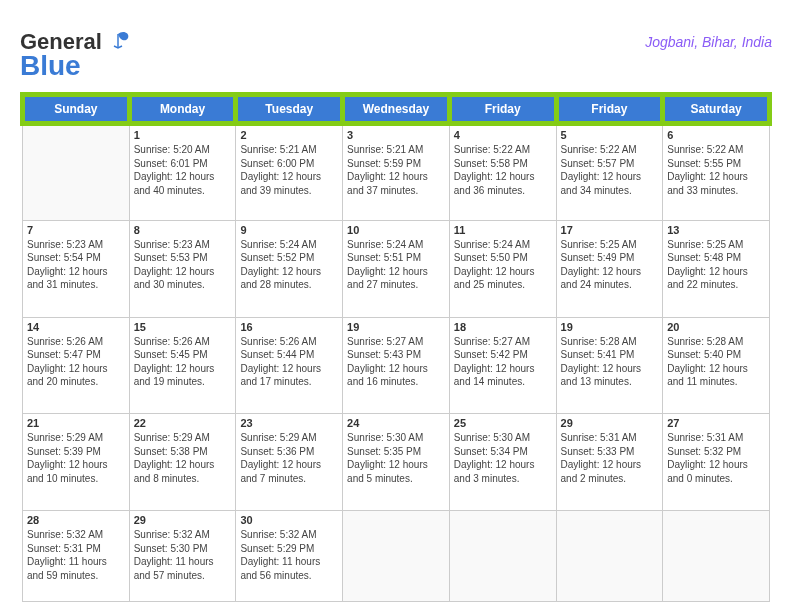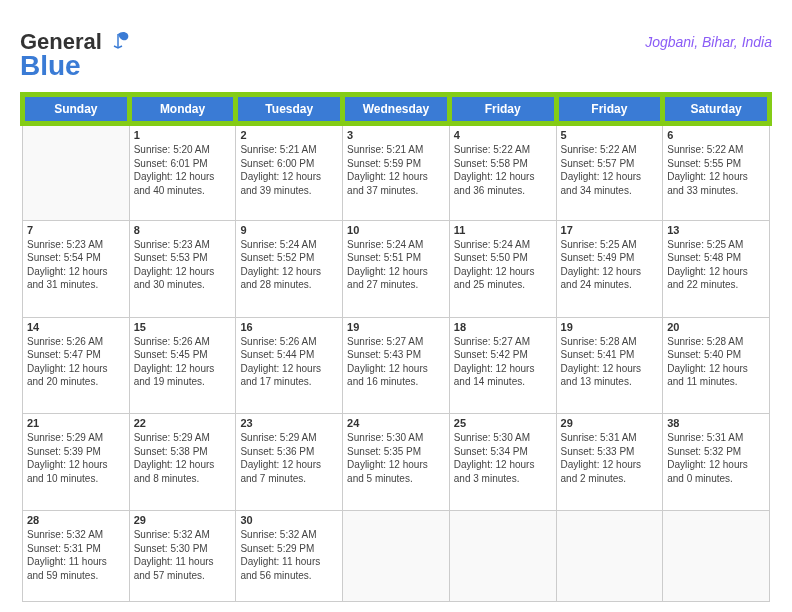--- a/index.html
+++ b/index.html
@@ -232,21 +232,21 @@
           </td>
           <td>
             <span class="day-num">25</span>
             <div class="day-info">Sunrise: 5:30 AM<br>Sunset: 5:34 PM<br>Daylight: 12 hours<br>and 3 minutes.</div>
           </td>
           <td>
             <span class="day-num">29</span>
             <div class="day-info">Sunrise: 5:31 AM<br>Sunset: 5:33 PM<br>Daylight: 12 hours<br>and 2 minutes.</div>
           </td>
           <td>
-            <span class="day-num">38</span>
+            <span class="day-num">27</span>
             <div class="day-info">Sunrise: 5:31 AM<br>Sunset: 5:32 PM<br>Daylight: 12 hours<br>and 0 minutes.</div>
           </td>
         </tr>
         <tr class="last-row">
           <td>
             <span class="day-num">28</span>
             <div class="day-info">Sunrise: 5:32 AM<br>Sunset: 5:31 PM<br>Daylight: 11 hours<br>and 59 minutes.</div>
           </td>
           <td>
             <span class="day-num">29</span>

